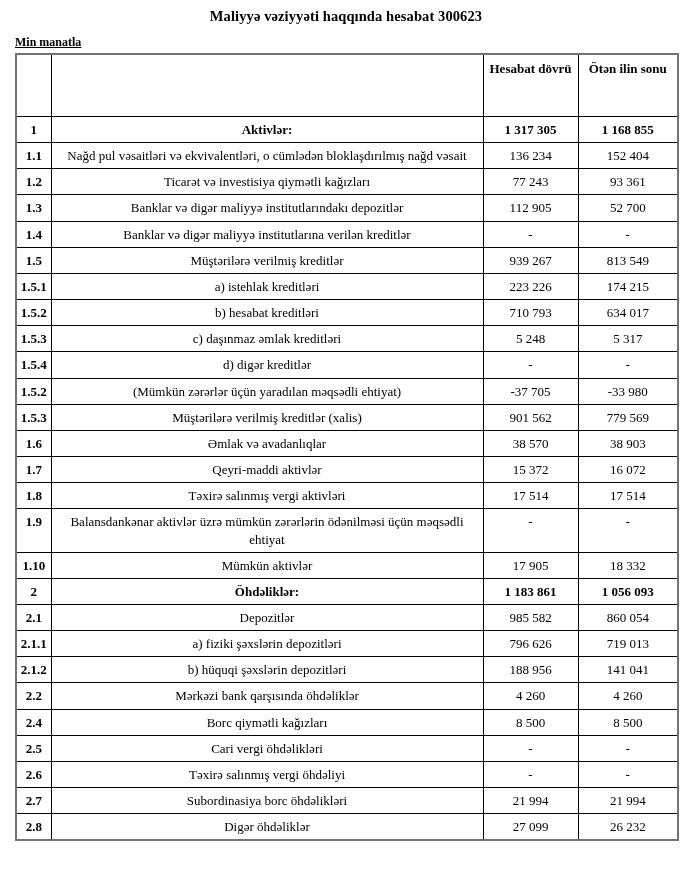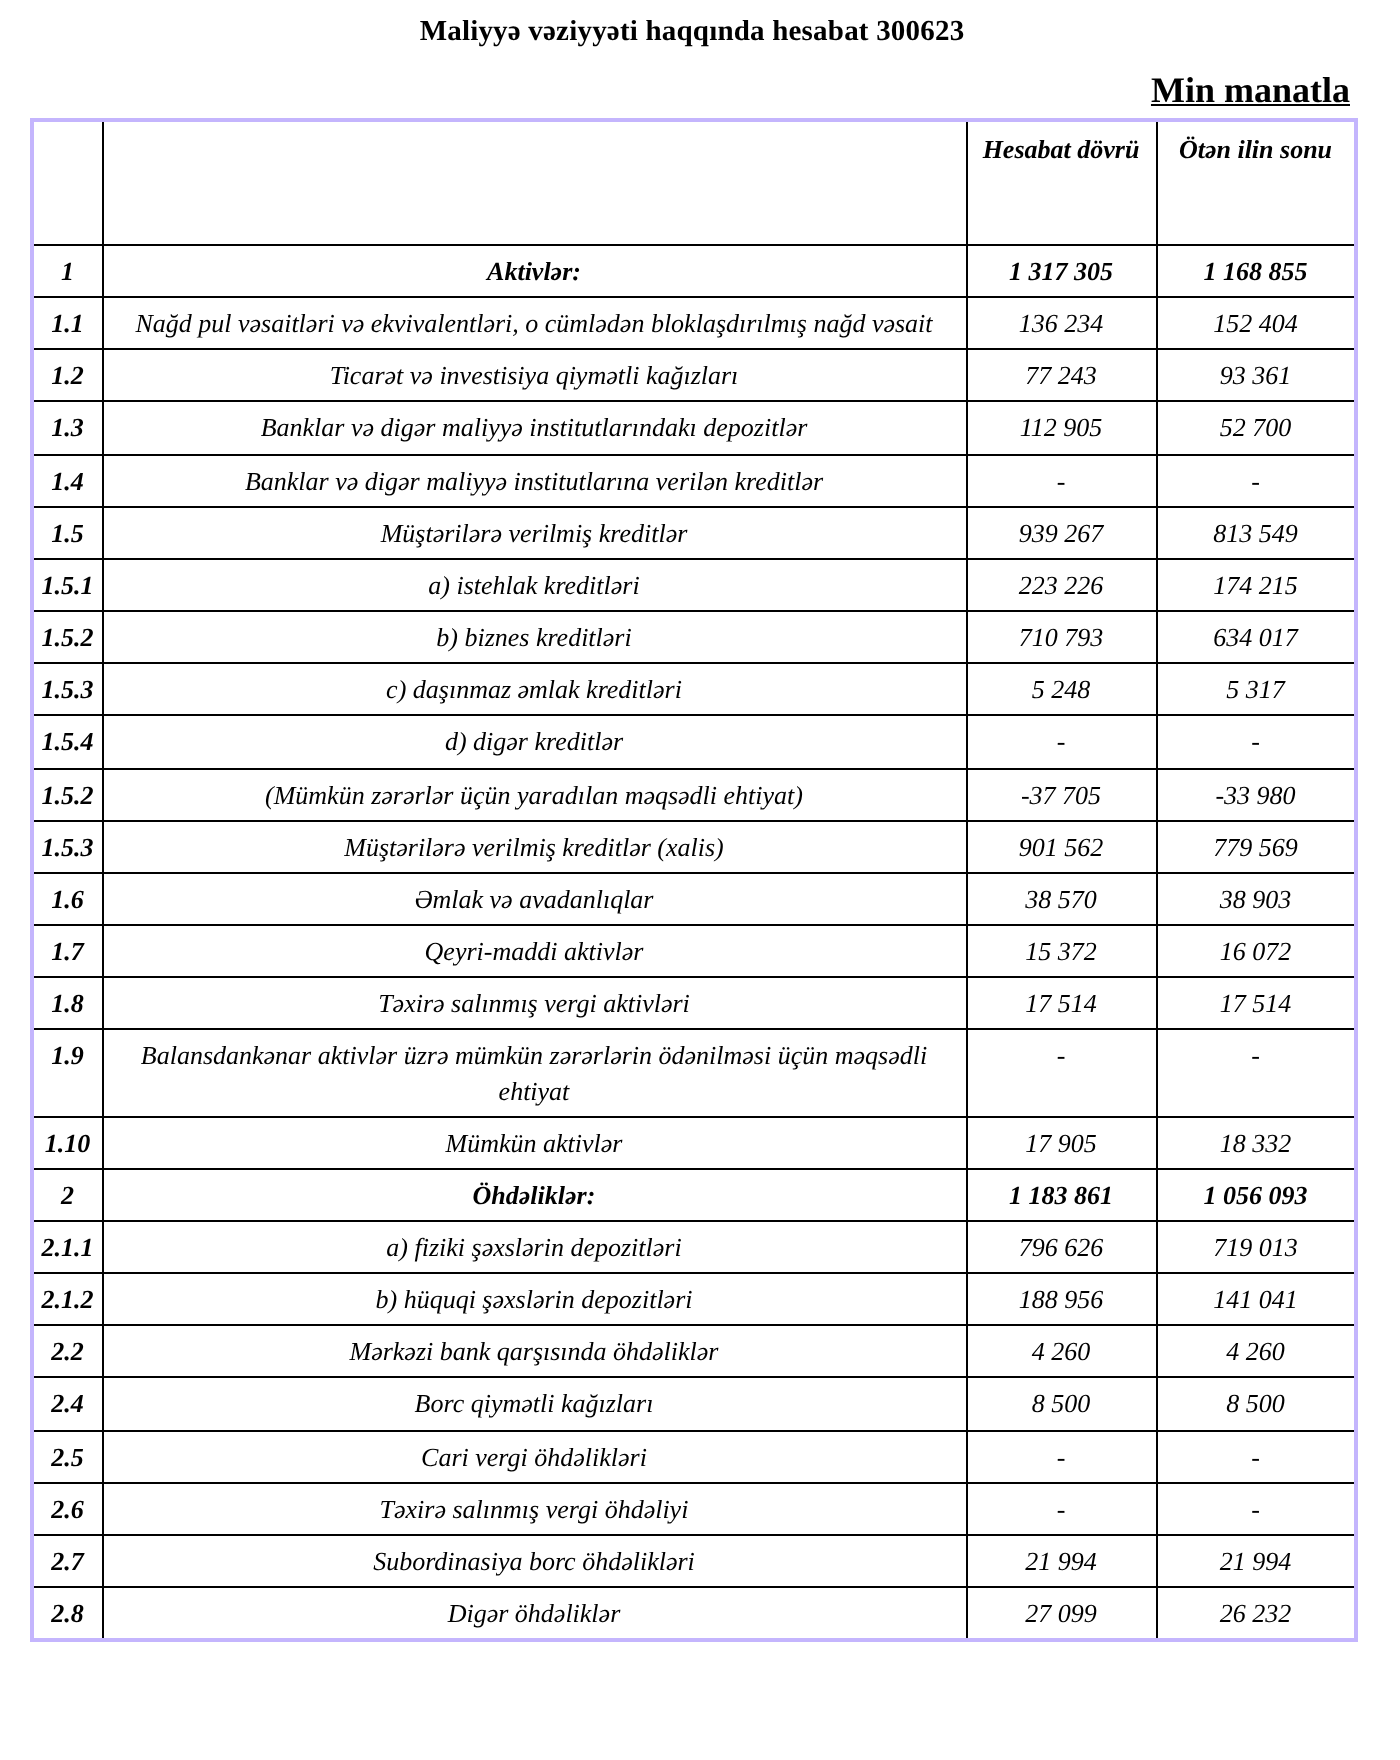--- a/index.html
+++ b/index.html
@@ -18,33 +18,32 @@
     padding-top: 8px;
   }
   .title {
     font-size: 14.5px;
     font-weight: bold;
     text-align: center;
     margin: 0 0 10px 0;
     letter-spacing: 0.1px;
   }
   .unit-note {
-    font-size: 18px;
-    font-weight: bold;
-    text-align: right;
+    font-size: 12px;
+    font-weight: bold;
+    text-align: left;
     text-decoration: underline;
     padding-right: 2px;
     margin-bottom: 3px;
   }
   table.report-table {
     border-collapse: collapse;
     table-layout: fixed;
     width: 662px;
-    border: 2px solid #c4b5fd;
-    font-style: italic;
+    border: 2px solid #737373;
   }
   .report-table th, .report-table td {
     border: 1px solid #000000;
     vertical-align: top;
     font-size: 13px;
     line-height: 1.32;
     padding: 4px 5px 4px 5px;
     overflow: hidden;
   }
   .report-table th {
@@ -129,21 +128,21 @@
           <td class="col-val">813 549</td>
         </tr>
         <tr>
           <td class="col-num">1.5.1</td>
           <td class="col-label">a) istehlak kreditləri</td>
           <td class="col-val">223 226</td>
           <td class="col-val">174 215</td>
         </tr>
         <tr>
           <td class="col-num">1.5.2</td>
-          <td class="col-label">b) biznes kreditləri</td>
+          <td class="col-label">b) hesabat kreditləri</td>
           <td class="col-val">710 793</td>
           <td class="col-val">634 017</td>
         </tr>
         <tr>
           <td class="col-num">1.5.3</td>
           <td class="col-label">c) daşınmaz əmlak kreditləri</td>
           <td class="col-val">5 248</td>
           <td class="col-val">5 317</td>
         </tr>
         <tr>
@@ -194,20 +193,26 @@
           <td class="col-val">17 905</td>
           <td class="col-val">18 332</td>
         </tr>
         <tr class="section-row">
           <td class="col-num">2</td>
           <td class="col-label">Öhdəliklər:</td>
           <td class="col-val">1 183 861</td>
           <td class="col-val">1 056 093</td>
         </tr>
         <tr>
+          <td class="col-num">2.1</td>
+          <td class="col-label">Depozitlər</td>
+          <td class="col-val">985 582</td>
+          <td class="col-val">860 054</td>
+        </tr>
+        <tr>
           <td class="col-num">2.1.1</td>
           <td class="col-label">a) fiziki şəxslərin depozitləri</td>
           <td class="col-val">796 626</td>
           <td class="col-val">719 013</td>
         </tr>
         <tr>
           <td class="col-num">2.1.2</td>
           <td class="col-label">b) hüquqi şəxslərin depozitləri</td>
           <td class="col-val">188 956</td>
           <td class="col-val">141 041</td>

